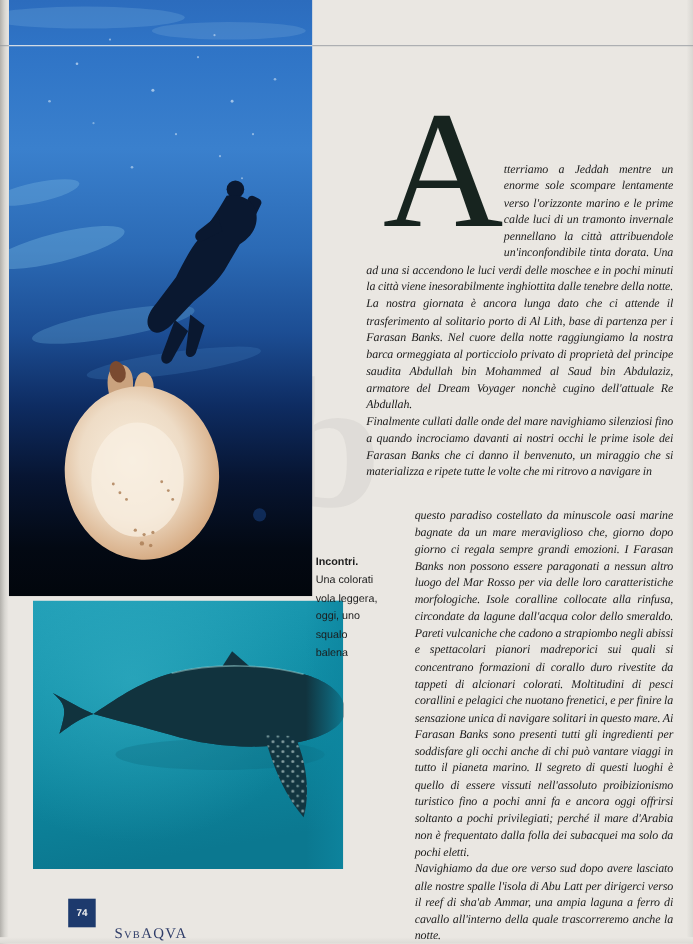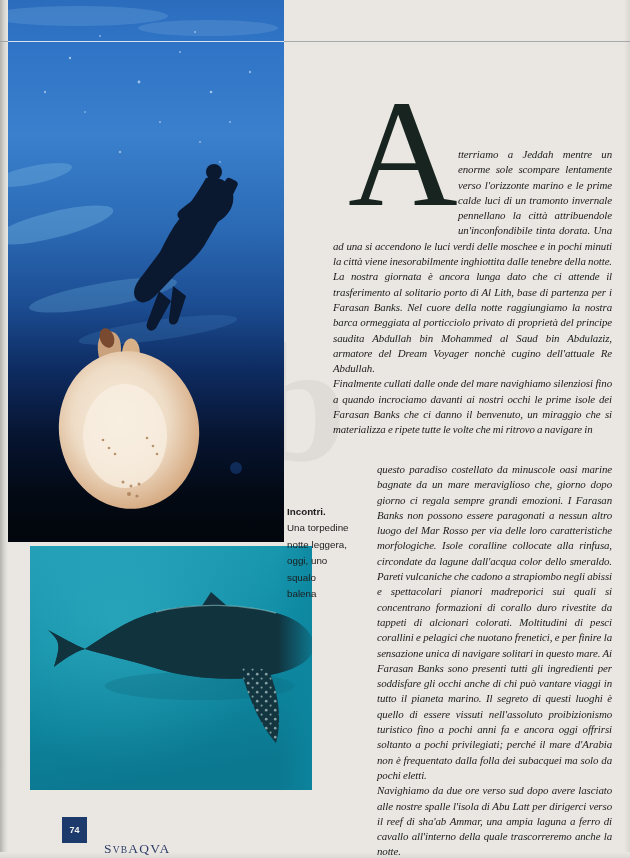--- a/index.html
+++ b/index.html
@@ -194,22 +194,22 @@
   </g>
   <rect x="248" y="0" width="34" height="244" fill="url(#headfade)"></rect>
 </svg>
 </div>
 
 <div class="rule-top"></div>
 <div class="rule-top-photo"></div>
 
 <div class="caption">
   <div class="cap-title">Incontri.</div>
-  <div>Una torpedine</div>
-  <div>notte leggera,</div>
+  <div>Una colorati</div>
+  <div>vola leggera,</div>
   <div>oggi, uno squalo</div>
   <div>balena</div>
 </div>
 
 <div class="dropcap">A</div>
 
 <div class="colA">
   <p><span class="cap-hole"></span><span>tterriamo a Jeddah mentre un enorme sole scompare lentamente verso l'orizzonte marino e le prime calde luci di un tramonto invernale pennellano la città attribuendole un'inconfondibile tinta dorata. Una ad una si accendono le luci verdi delle moschee e in pochi minuti la città viene inesorabilmente inghiottita dalle tenebre della notte. La nostra giornata è ancora lunga dato che ci attende il trasferimento al solitario porto di Al Lith, base di partenza per i Farasan Banks. Nel cuore della notte raggiungiamo la nostra barca ormeggiata al porticciolo privato di proprietà del principe saudita Abdullah bin Mohammed al Saud bin Abdulaziz, armatore del Dream Voyager nonchè cugino dell'attuale Re Abdullah.</span></p>
   <p>Finalmente cullati dalle onde del mare navighiamo silenziosi fino a quando incrociamo davanti ai nostri occhi le prime isole dei Farasan Banks che ci danno il benvenuto, un miraggio che si materializza e ripete tutte le volte che mi ritrovo a navigare in</p>
 </div>

